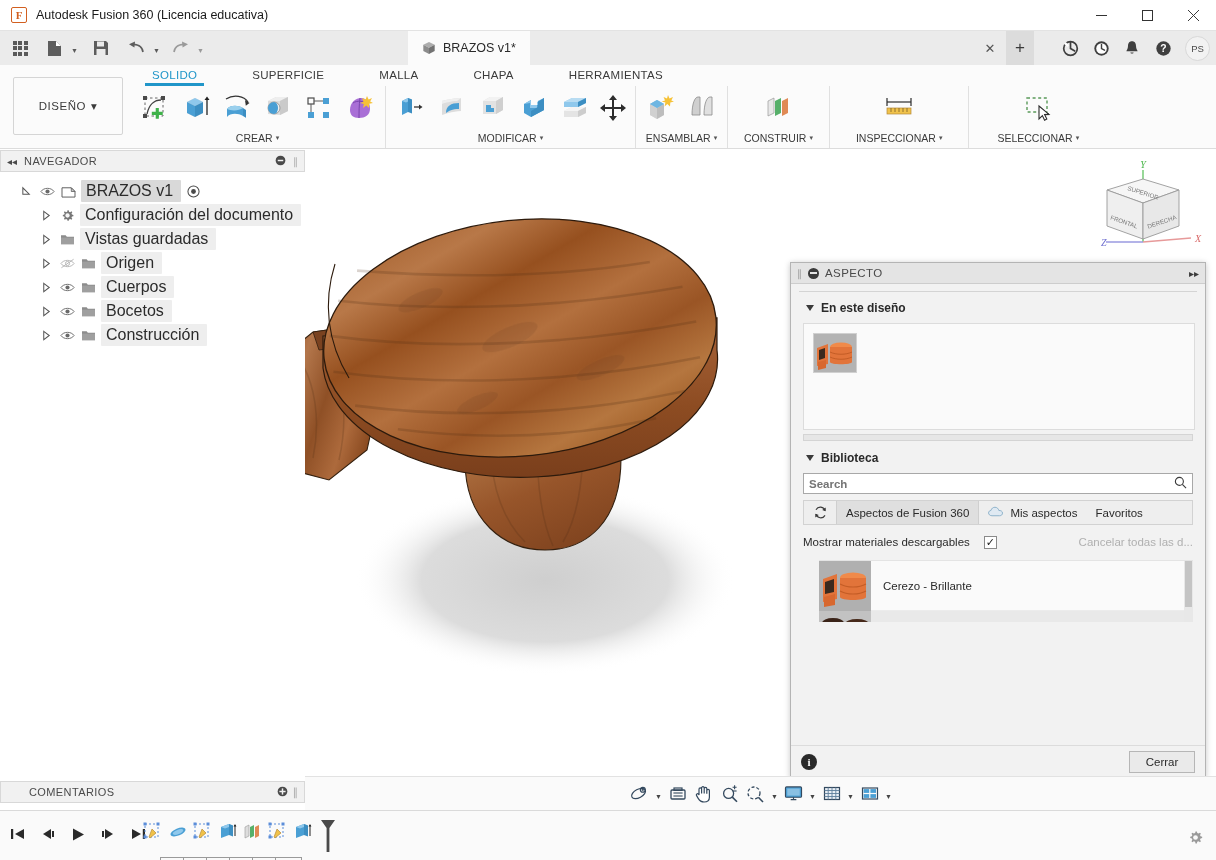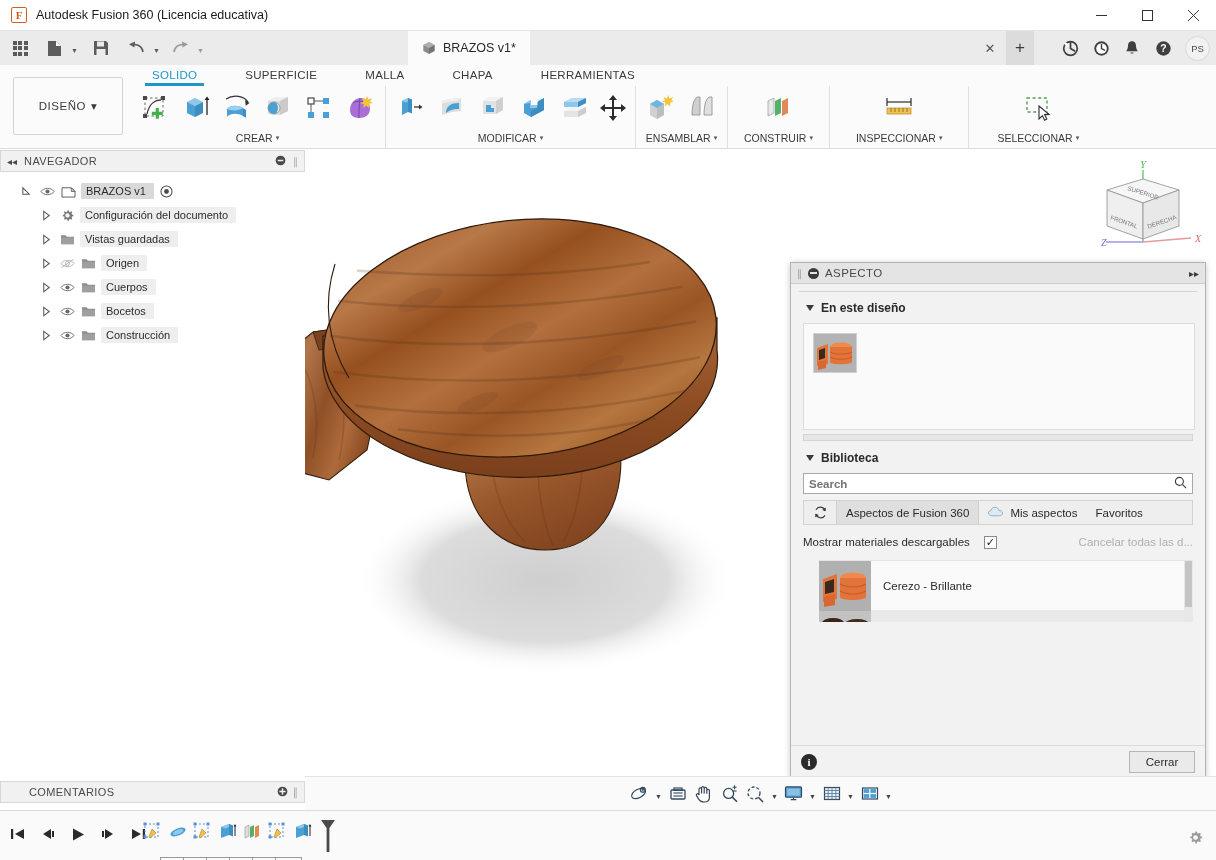--- a/index.html
+++ b/index.html
@@ -58,21 +58,21 @@
 
   .rightbtns { position:absolute; right:6px; top:33px; height:32px; display:flex; align-items:center; gap:1px;}
   .rb { width:30px;height:30px; display:flex;align-items:center;justify-content:center;
         color:#3f3f3f; cursor:pointer; border-radius:2px;}
   .avatar{ width:25px;height:25px;border-radius:50%; background:#f2f2f2; border:1px solid #d8d8d8;
       display:flex;align-items:center;justify-content:center;font-size:9.5px;color:#4a4a4a; margin-left:6px; cursor:pointer;}
 
   
   .ribbonwrap { position:absolute; top:65px; left:0; width:1216px; height:84px; background:#fbfbfb;
       border-bottom:1px solid #dcdcdc;}
-  .ribtabs { position:absolute; top:0; left:130px; height:19px; display:flex; gap:4px; }
+  .ribtabs { position:absolute; top:0; left:130px; height:19px; display:flex; gap:11px; }
   .ribtab { padding:0 22px; font-size:11.5px; color:#3a3a3a; cursor:pointer; letter-spacing:.3px;
       display:flex;align-items:center;}
   .ribtab.active { color:#2196c9; }
   .ribtabs .underline{ position:absolute; left:15px; top:18px; width:59px; height:3px; background:#2196c9;}
 
   .designbox {
     position:absolute; left:13px; top:12px; width:110px; height:58px;
     border:1px solid #d5d5d5; background:#fbfbfb; border-radius:2px;
     display:flex; align-items:center; justify-content:center; gap:5px; cursor:pointer;
   }
@@ -87,21 +87,21 @@
   .panel .plabel { font-size:10.5px; color:#3a3a3a; display:flex; align-items:center; gap:3px; height:16px;}
   .tool { width:38px;height:40px; display:flex;align-items:center;justify-content:center; cursor:pointer; border-radius:2px;}
   .tool svg{ display:block;}
 
   
   .navigator { position:absolute; left:0; top:150px; width:305px; height:640px; background:#ffffff;}
   .navhdr { height:22px; background:#f1f1f1; border:1px solid #d8d8d8; display:flex; align-items:center;
       padding:0 6px; gap:7px;}
   .navhdr .ttl{ font-size:11px; color:#4a4a4a; letter-spacing:.4px; flex:1;}
   .navhdr .ic{ color:#4a4a4a; font-size:10px; cursor:pointer;}
-  .tree { padding-top:7px; font-size:11px; color:#2b2b2b;}
+  .tree { padding-top:7px; font-size:16px; color:#2b2b2b;}
   .trow { display:flex; align-items:center; height:24px; gap:4px; cursor:pointer;}
   .tw { width:17px; display:flex; align-items:center; justify-content:center; color:#5a5a5a; }
   .tlbl { background:#eeeeee; padding:2px 8px 2px 5px; border-radius:1px; }
   .tlbl.sel { background:#d9d9d9; }
 
   
   .canvas { position:absolute; left:305px; top:150px; width:911px; height:626px; background:#ffffff;
       overflow:hidden;}
   .viewcube { position:absolute; right:10px; top:8px; width:115px; height:105px;}
 

